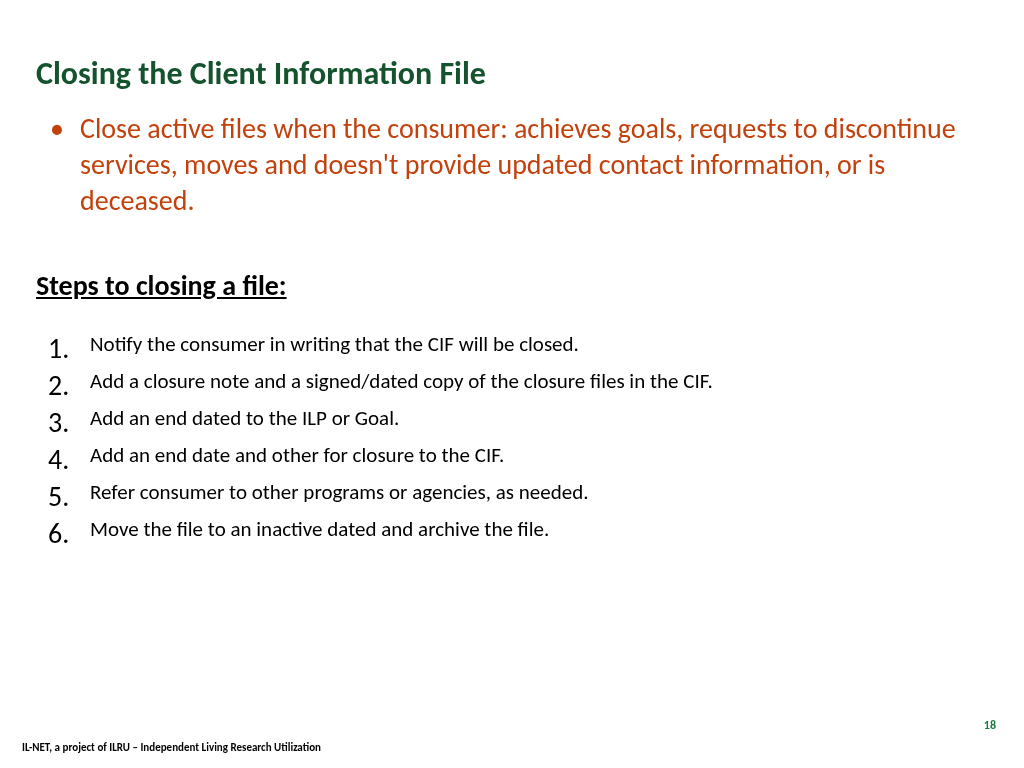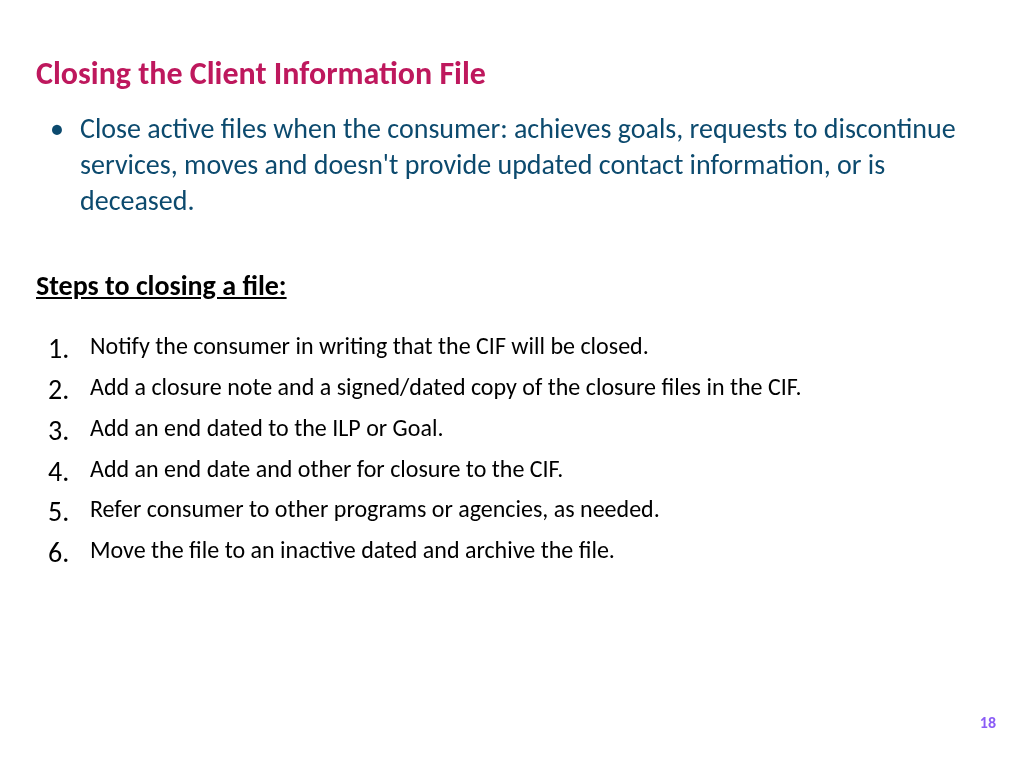--- a/index.html
+++ b/index.html
@@ -1,29 +1,29 @@
 <!DOCTYPE html>
 <html><head>
 <meta charset="utf-8">
 <style>
   * { margin: 0; padding: 0; box-sizing: border-box; }
   html, body { width: 1024px; height: 768px; font-family: Calibri, "Segoe UI", Arial, sans-serif; background: #fff; color: #000; }
   .slide { position: relative; width: 1024px; height: 768px; padding: 48px 36px 36px 36px; }
   .logo { position: absolute; top: 22px; right: 34px; width: 110px; height: 60px; }
-  .title { font-size: 32px; font-weight: 700; color: #be185d; margin-bottom: 18px; margin-top: 6px; }
+  .title { font-size: 32px; font-weight: 700; color: #14532d; margin-bottom: 18px; margin-top: 6px; }
   ul.bulleted { list-style: none; padding-left: 0; }
-  ul.bulleted li { position: relative; padding-left: 44px; font-size: 28px; line-height: 1.28; color: #0c4a6e; }
+  ul.bulleted li { position: relative; padding-left: 44px; font-size: 28px; line-height: 1.28; color: #c2410c; }
   ul.bulleted li::before { content: "•"; position: absolute; left: 14px; top: 0; font-size: 28px; }
   .spacer { height: 50px; }
   .steps-heading { font-size: 28px; font-weight: 600; text-decoration: underline; margin-bottom: 28px; }
   ol.steps { list-style: none; counter-reset: step; padding-left: 0; }
-  ol.steps li { counter-increment: step; position: relative; padding-left: 54px; font-size: 24px; line-height: 1.28; margin-bottom: 10px; }
+  ol.steps li { counter-increment: step; position: relative; padding-left: 54px; font-size: 21px; line-height: 1.28; margin-bottom: 10px; }
   ol.steps li::before { content: counter(step) "."; position: absolute; left: 12px; top: 0; font-size: 28px; }
   .footer { position: absolute; left: 22px; bottom: 14px; font-size: 11px; font-weight: 700; color: #000; }
-  .pagenum { position: absolute; right: 28px; bottom: 36px; font-size: 16px; font-weight: 700; color: #8b5cf6; }
+  .pagenum { position: absolute; right: 28px; bottom: 36px; font-size: 12px; font-weight: 700; color: #15803d; }
 </style>
 </head>
 <body>
 
 <div class="slide">
 
 
   <h1 class="title">Closing the Client Information File</h1>
 
   <ul class="bulleted">
@@ -36,15 +36,16 @@
 
   <ol class="steps">
     <li>Notify the consumer in writing that the CIF will be closed.</li>
     <li>Add a closure note and a signed/dated copy of the closure files in the CIF.</li>
     <li>Add an end dated to the ILP or Goal.</li>
     <li>Add an end date and other for closure to the CIF.</li>
     <li>Refer consumer to other programs or agencies, as needed.</li>
     <li>Move the file to an inactive dated and archive the file.</li>
   </ol>
 
+  <div class="footer">IL-NET, a project of ILRU – Independent Living Research Utilization</div>
   <div class="pagenum">18</div>
 
 </div>
 
 </body></html>

